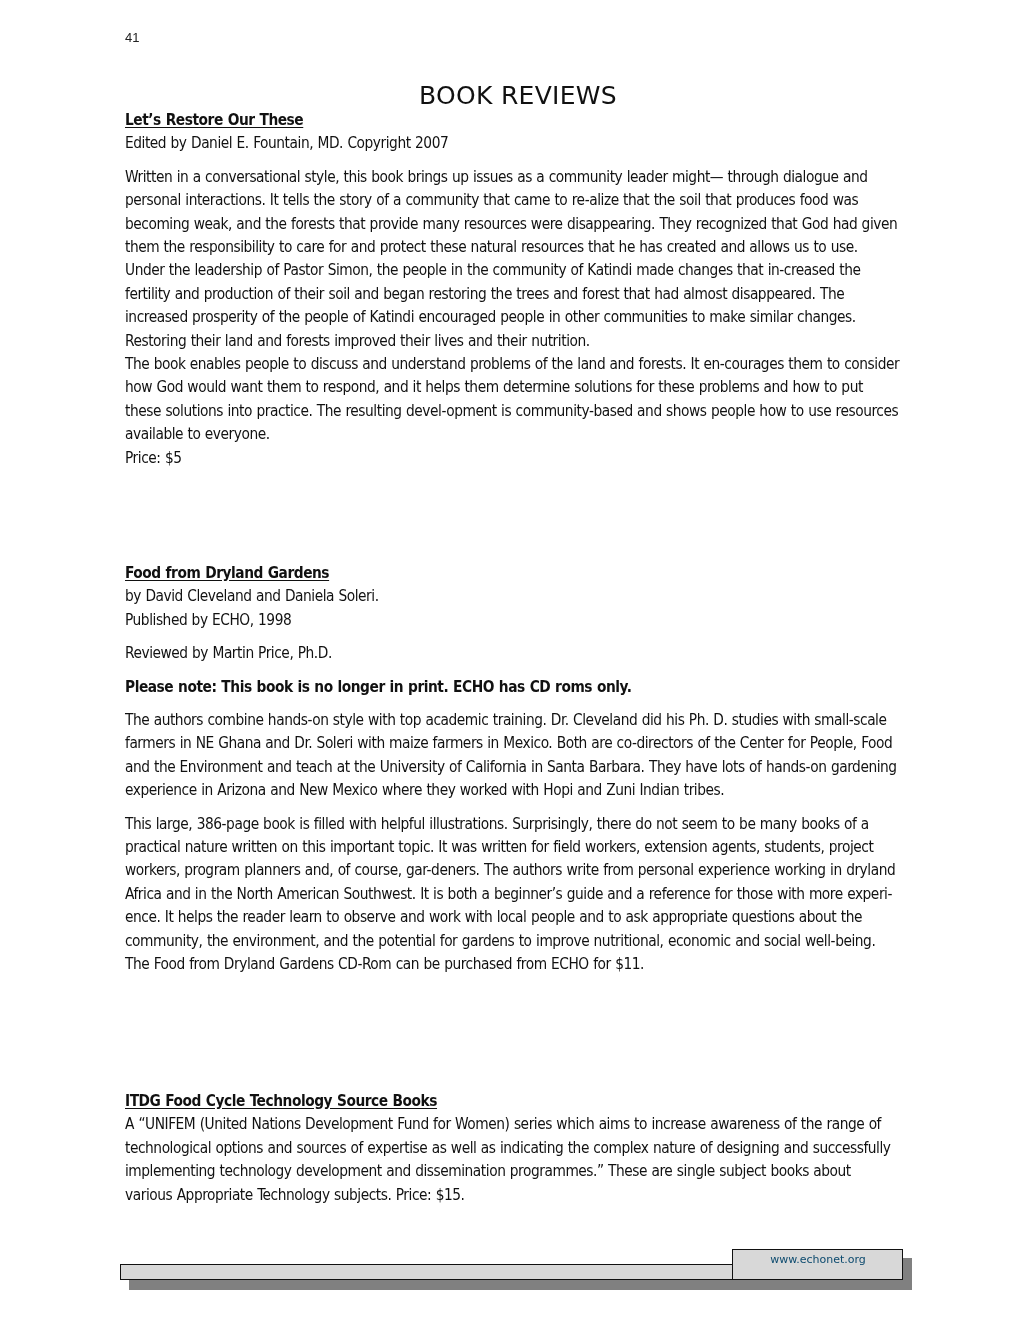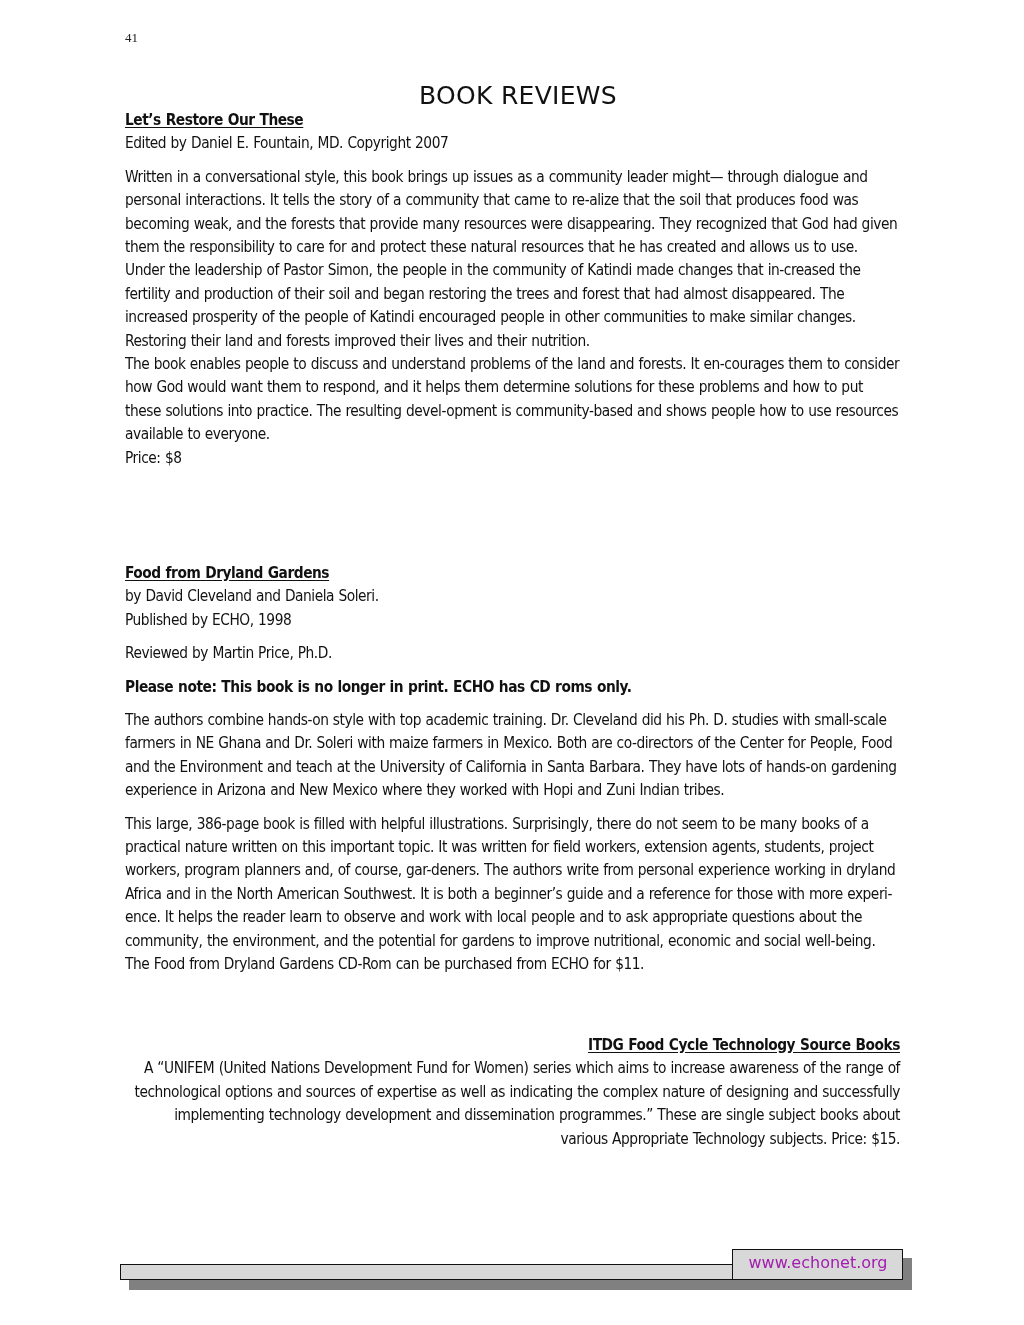--- a/index.html
+++ b/index.html
@@ -1,50 +1,50 @@
 <!DOCTYPE html>
 <html><head>
 <meta charset="utf-8">
 <style>
   html, body { margin: 0; padding: 0; background: #ffffff; }
   body { width: 1024px; height: 1325px; position: relative; overflow: hidden; color: #111; }
-  .page-number { position: absolute; left: 125px; top: 30px; font-family: Liberation Serif, serif; font-size: 13px; color: #222; }
+  .page-number { position: absolute; left: 125px; top: 30px; font-family: Liberation Sans, sans-serif; font-size: 13px; color: #222; }
   .title { position: absolute; left: 0; width: 1024px; top: 64px; text-align: center; font-family: "DejaVu Sans", sans-serif; font-size: 25px; font-weight: normal; letter-spacing: 0.3px; padding-left: 0px; }
   .title span { display: inline-block; margin-left: 12px; transform: translateX(0px); text-align: right; }
   .content { position: absolute; left: 125px; width: 775px; font-family: "DejaVu Sans", sans-serif; font-size: 15.3px; line-height: 23.4px; color: #111; }
   .content p { margin: 0; }
   .heading { font-weight: bold; text-decoration: underline; text-underline-offset: 2px; }
   .sp-small { margin-top: 10px !important; }
   .condensed { font-stretch: condensed; letter-spacing: -0.45px; word-spacing: 0.5px; }
   .bold { font-weight: bold; }
 
   #sec1 { top: 109px; }
   #sec2 { top: 562px; }
-  #sec3 { top: 1034px; text-align: right; }
+  #sec3 { top: 1090px; }
 
   .footer { position: absolute; left: 0; top: 0; width: 1024px; height: 1325px; pointer-events: none; }
   .footer .shadow-bar { position: absolute; left: 129px; top: 1273px; width: 783px; height: 17px; background: #808080; }
   .footer .shadow-tab { position: absolute; left: 741px; top: 1258px; width: 171px; height: 32px; background: #808080; }
   .footer .bar { position: absolute; left: 120px; top: 1264px; width: 781px; height: 14px; background: #d8d8d8; border: 1.5px solid #111; box-sizing: content-box; }
   .footer .tab { position: absolute; left: 732px; top: 1249px; width: 169px; height: 29px; background: #d8d8d8; border: 1.5px solid #111; box-sizing: content-box; }
   .footer .tab-cover { position: absolute; left: 733px; top: 1264px; width: 169px; height: 15px; background: #d8d8d8; }
-  .footer .url { position: absolute; left: 732px; top: 1253px; width: 172px; text-align: center; font-family: "DejaVu Sans", sans-serif; font-size: 16px; color: #a21caf; pointer-events: auto; }
+  .footer .url { position: absolute; left: 732px; top: 1253px; width: 172px; text-align: center; font-family: "DejaVu Sans", sans-serif; font-size: 11px; color: #0c4a6e; pointer-events: auto; }
 </style>
 </head>
 <body>
 
 <div class="page-number">41</div>
 <h1 class="title"><span>BOOK REVIEWS</span></h1>
 
 <section class="content condensed" id="sec1">
   <p class="heading">Let’s Restore Our These</p>
   <p>Edited by Daniel E. Fountain, MD. Copyright 2007</p>
   <p class="sp-small">Written in a conversational style, this book brings up issues as a community leader might— through dialogue and personal interactions.  It tells the story of a community that came to re-alize that the soil that produces food was becoming weak, and the forests that provide many resources were disappearing. They recognized that God had given them the responsibility to care for and protect these natural resources that he has created and allows us to use. Under the leadership of Pastor Simon, the people in the community of Katindi made changes that in-creased the fertility and production of their soil and began restoring the trees and forest that had almost disappeared. The increased prosperity of the people of Katindi encouraged people in other communities to make similar changes. Restoring their land and forests improved their lives and their nutrition.</p>
   <p>The book enables people to discuss and understand problems of the land and forests. It en-courages them to consider how God would want them to respond, and it helps them determine solutions for these problems and how to put these solutions into practice. The resulting devel-opment is community-based and shows people how to use resources available to everyone.</p>
-  <p>Price: $8</p>
+  <p>Price: $5</p>
 </section>
 
 <section class="content condensed" id="sec2">
   <p class="heading">Food from Dryland Gardens</p>
   <p>by David Cleveland and Daniela Soleri.</p>
   <p>Published by ECHO, 1998</p>
   <p class="sp-small">Reviewed by Martin Price, Ph.D.</p>
   <p class="sp-small bold">Please note: This book is no longer in print. ECHO has CD roms only.</p>
   <p class="sp-small">The authors combine hands-on style with top academic training. Dr. Cleveland did his Ph. D. studies with small-scale farmers in NE Ghana and Dr. Soleri with maize farmers in Mexico. Both are co-directors of the Center for People, Food and the Environment and teach at the University of California in Santa Barbara. They have lots of hands-on gardening experience in Arizona and New Mexico where they worked with Hopi and Zuni Indian tribes.</p>
   <p class="sp-small">This large, 386-page book is filled with helpful illustrations. Surprisingly, there do not seem to be many books of a practical nature written on this important topic. It was written for field workers, extension agents, students, project workers, program planners and, of course, gar-deners. The authors write from personal experience working in dryland Africa and in the North American Southwest. It is both a beginner’s guide and a reference for those with more experi-ence. It helps the reader learn to observe and work with local people and to ask appropriate questions about the community, the environment, and the potential for gardens to improve nutritional, economic and social well-being.  The Food from Dryland Gardens CD-Rom can be purchased from ECHO for $11.</p>

